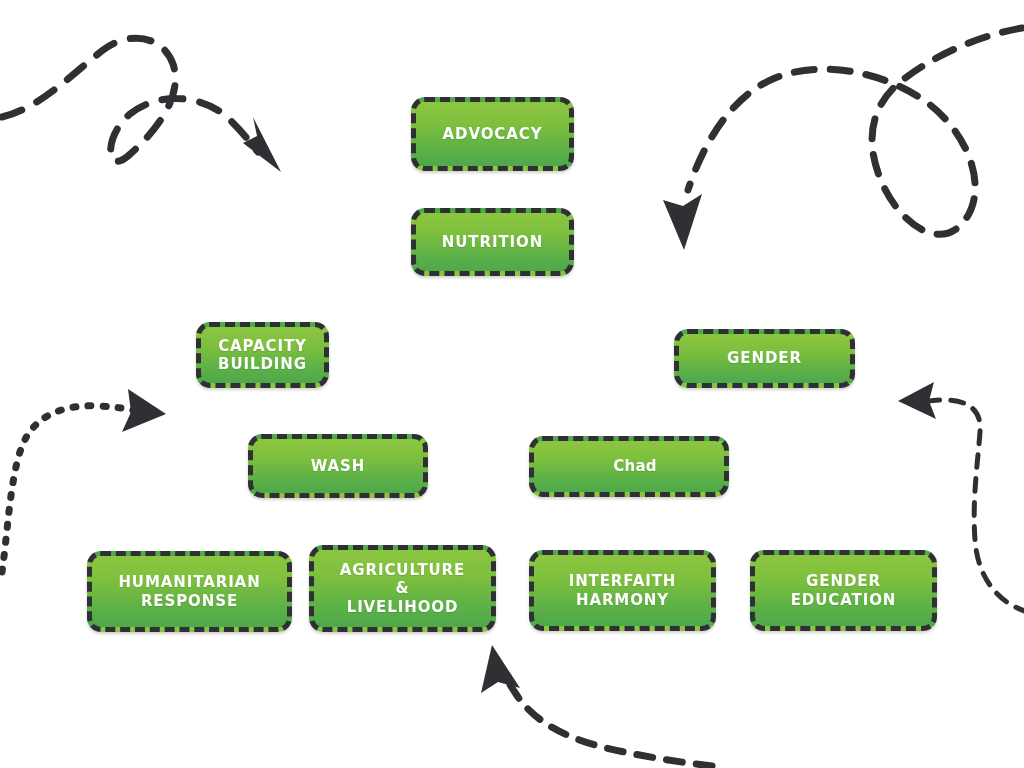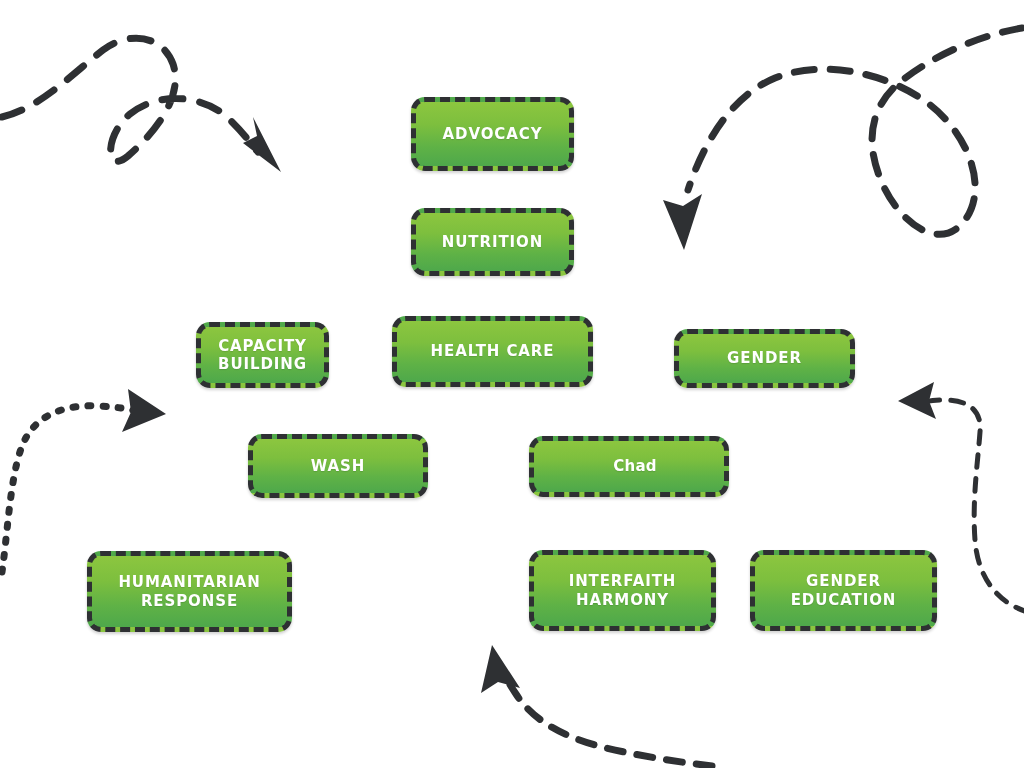--- a/index.html
+++ b/index.html
@@ -98,41 +98,43 @@
 
   <div class="node" style="left:411px; top:208px; width:163px; height:68px;">
     <span class="node-label">NUTRITION</span>
   </div>
 
   <div class="node" style="left:196px; top:322px; width:133px; height:66px;">
     <span class="node-label">CAPACITY
 BUILDING</span>
   </div>
 
-  <div class="node" style="left:392px; top:316px; width:201px; height:71px;">
-    <span class="node-label">HEALTH CARE</span>
-  </div>
 
   <div class="node" style="left:674px; top:329px; width:181px; height:59px;">
     <span class="node-label">GENDER</span>
   </div>
 
   <div class="node" style="left:248px; top:434px; width:180px; height:64px;">
     <span class="node-label">WASH</span>
   </div>
 
   <div class="node" style="left:529px; top:436px; width:200px; height:61px;">
     <span class="node-label mixed">Chad</span>
   </div>
 
   <div class="node" style="left:87px; top:551px; width:205px; height:81px;">
     <span class="node-label">HUMANITARIAN
 RESPONSE</span>
   </div>
 
+  <div class="node" style="left:309px; top:545px; width:187px; height:87px;">
+    <span class="node-label">AGRICULTURE
+&amp;
+LIVELIHOOD</span>
+  </div>
 
   <div class="node" style="left:529px; top:550px; width:187px; height:81px;">
     <span class="node-label">INTERFAITH
 HARMONY</span>
   </div>
 
   <div class="node" style="left:750px; top:550px; width:187px; height:81px;">
     <span class="node-label">GENDER
 EDUCATION</span>
   </div>

